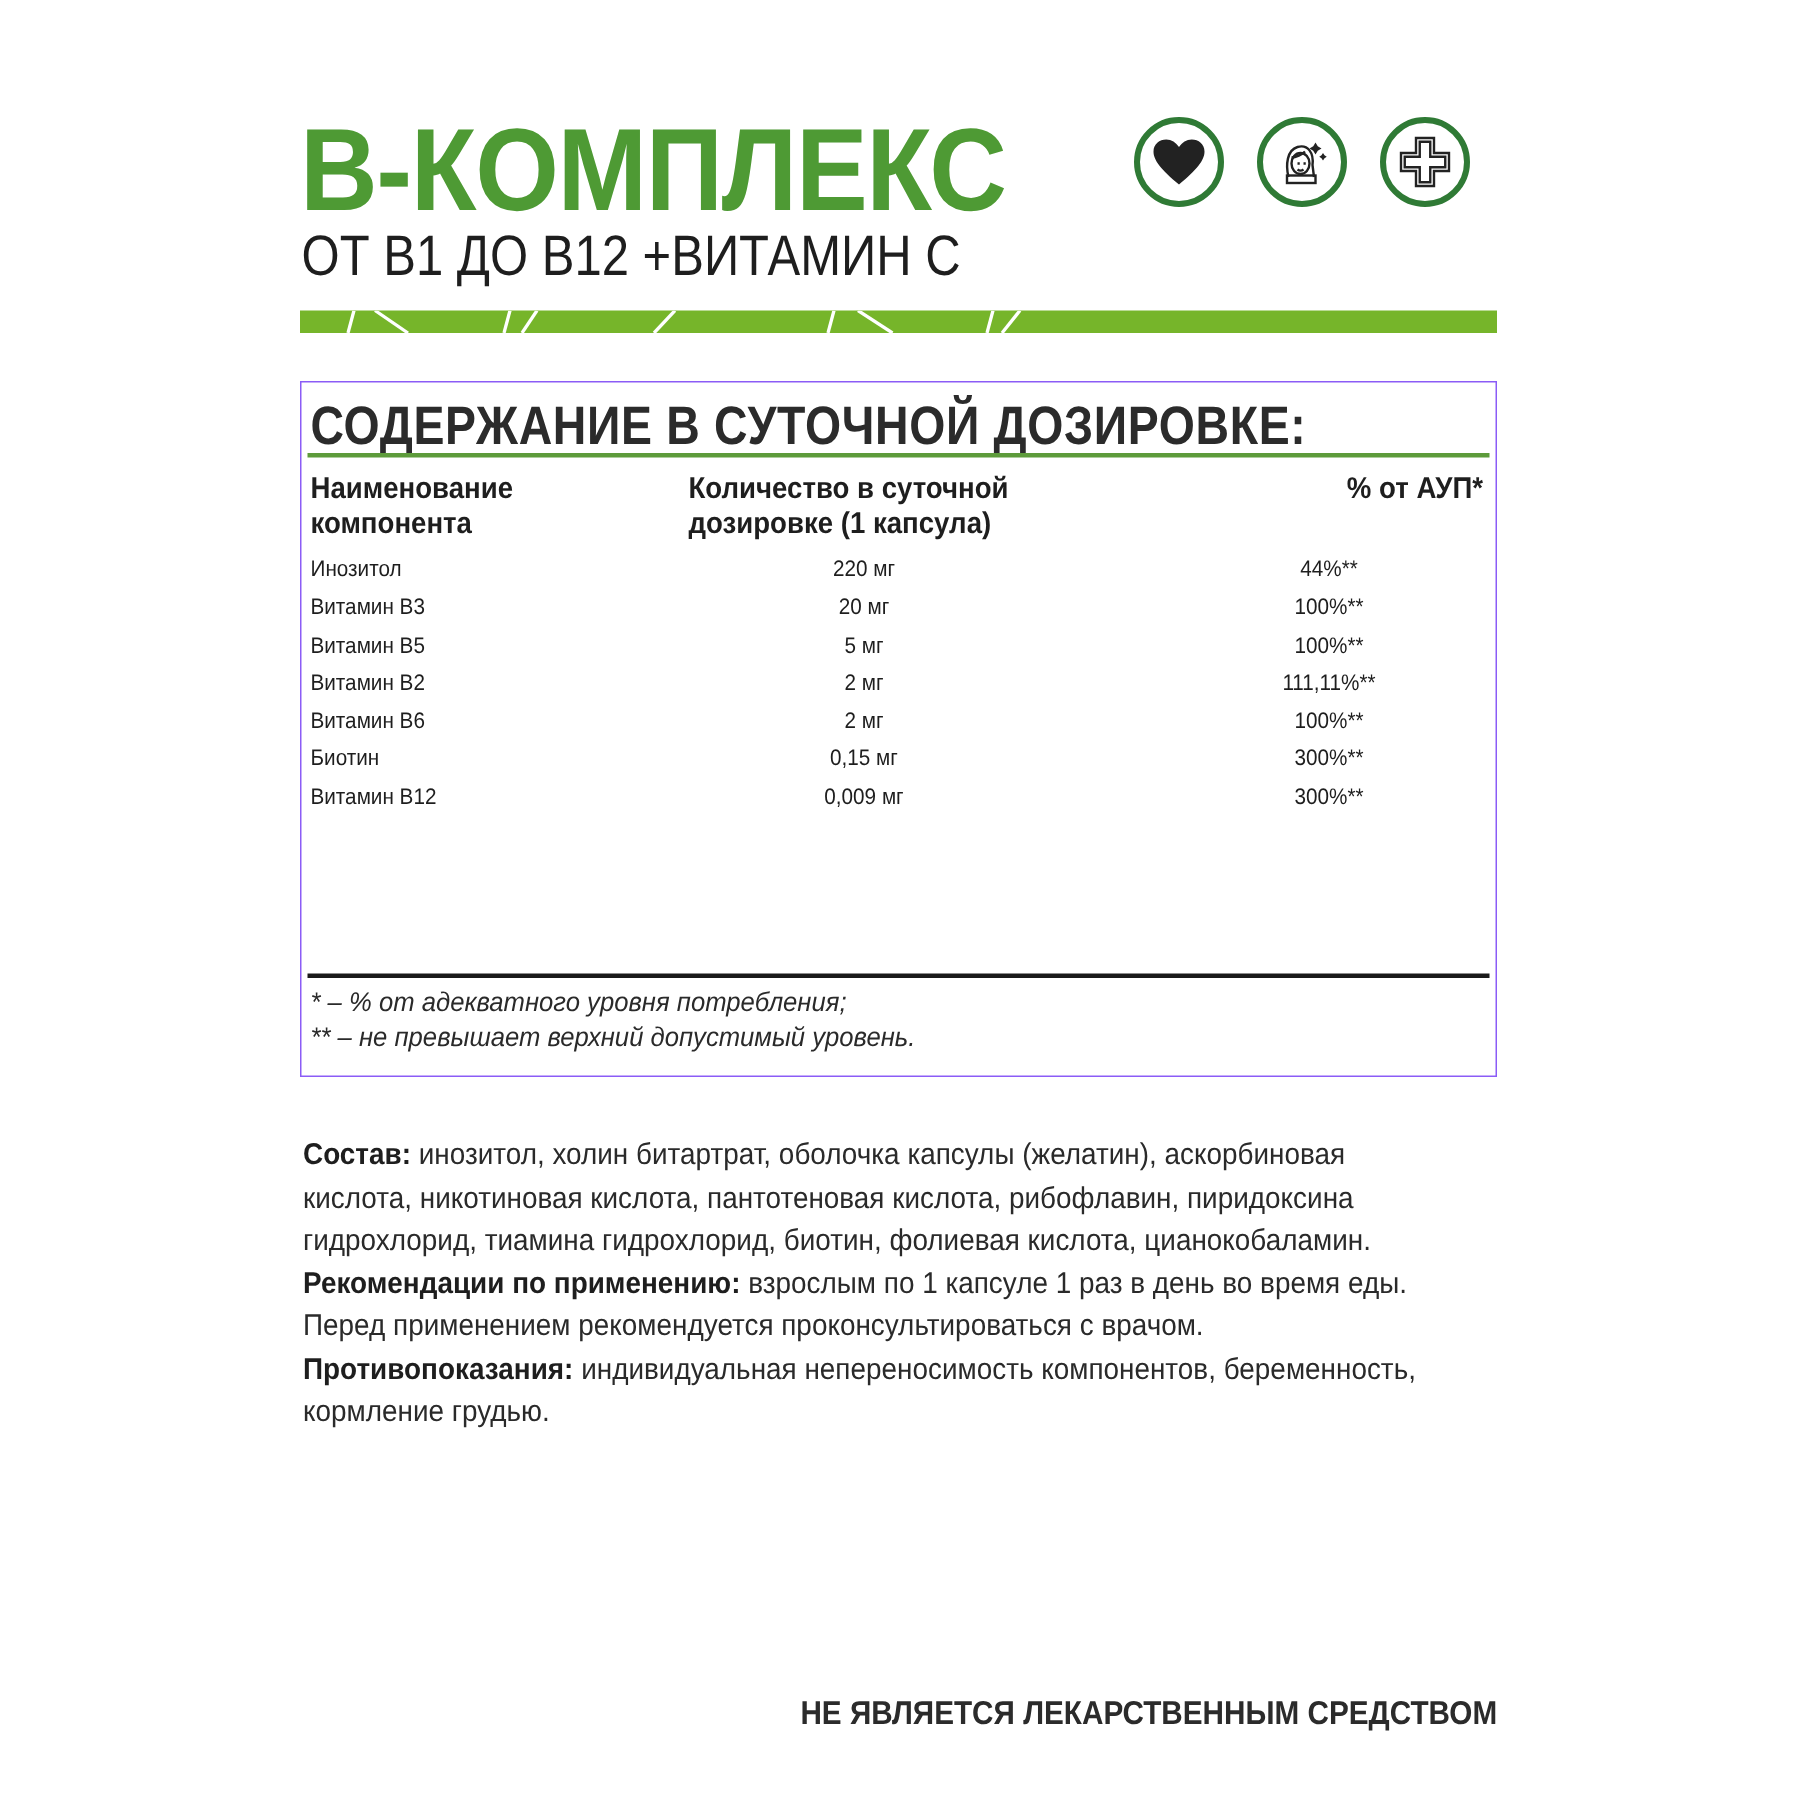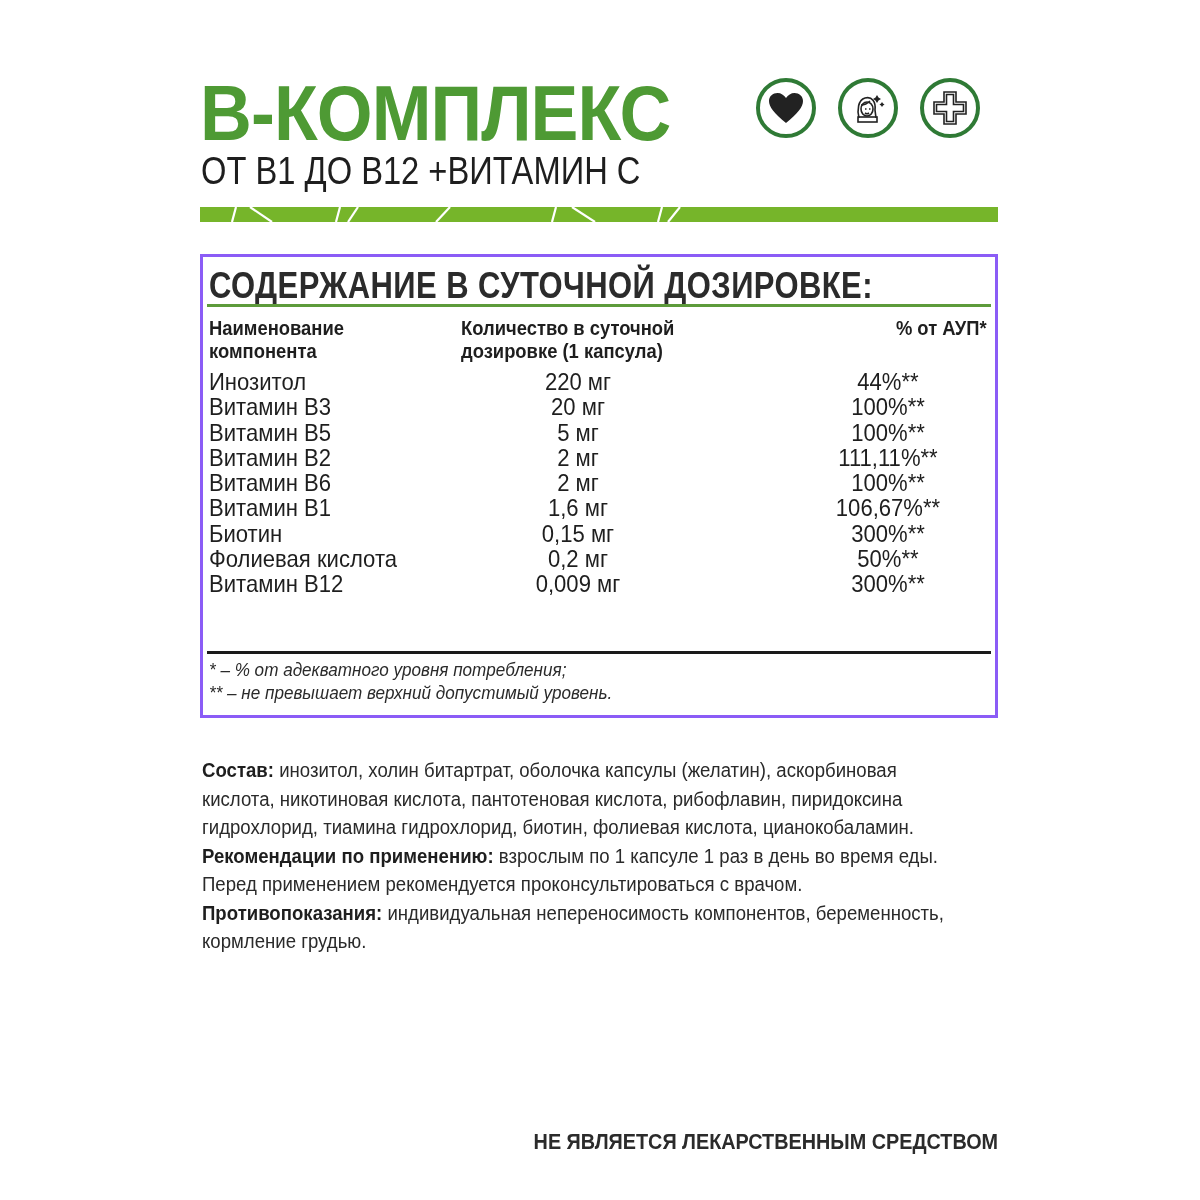--- a/index.html
+++ b/index.html
@@ -12,33 +12,33 @@
               line-height: 1; letter-spacing: 0px; transform: scaleX(0.86); transform-origin: left; }
 
   .icons { position: absolute; left: 756px; top: 78px; display: flex; gap: 22px; }
   .icon-circle { width: 60px; height: 60px; border: 4px solid #2f7a35; border-radius: 50%;
                  display: flex; align-items: center; justify-content: center; box-sizing: border-box; }
 
   .stripe { position: absolute; left: 200px; top: 207px; width: 798px; height: 15px; background: #76b52a; overflow: hidden; }
   .stripe svg { position: absolute; left: 0; top: 0; }
 
   .box { position: absolute; left: 200px; top: 254px; width: 798px; height: 464px;
-         border: 3px solid #8b5cf6; box-sizing: border-box; }
+         border: 1px solid #8b5cf6; box-sizing: border-box; }
   .box-title { position: absolute; left: 6px; top: 8px; font-size: 36px; font-weight: bold; color: #2b2b2b;
                white-space: nowrap; transform: scaleX(0.86); transform-origin: left; letter-spacing: 0.5px; }
   .green-rule { position: absolute; left: 4px; right: 4px; top: 47px; height: 3px; background: #5d9b3b; }
 
   .th { position: absolute; font-size: 20px; font-weight: bold; line-height: 23px; color: #1e1e1e;
         transform: scaleX(0.92); }
   .th-name { left: 6px; top: 60px; transform-origin: left; }
   .th-qty { left: 258px; top: 60px; transform-origin: left; }
   .th-pct { right: 8px; top: 60px; transform-origin: right; text-align: right; }
 
   .rows { position: absolute; left: 0; top: 112px; width: 100%; }
-  .row { height: 25.3px; position: relative; font-size: 24px; line-height: 25px; }
+  .row { height: 25.3px; position: relative; font-size: 15px; line-height: 25px; }
   .c-name { position: absolute; left: 6px; transform: scaleX(0.92); transform-origin: left; white-space: nowrap; }
   .c-qty { position: absolute; left: 300px; width: 150px; text-align: center; transform: scaleX(0.92); white-space: nowrap; }
   .c-pct { position: absolute; left: 610px; width: 150px; text-align: center; transform: scaleX(0.92); white-space: nowrap; }
 
   .black-rule { position: absolute; left: 4px; right: 4px; top: 394px; height: 3px; background: #1a1a1a; }
   .footnotes { position: absolute; left: 6px; top: 402px; font-size: 18px; line-height: 23px; font-style: italic; color: #2a2a2a;
                transform: scaleX(0.95); transform-origin: left; }
 
   .desc { position: absolute; left: 202px; top: 756px; width: 820px; font-size: 20px; line-height: 28.5px; color: #2a2a2a;
           transform: scaleX(0.93); transform-origin: left; }
@@ -128,33 +128,23 @@
         <span class="c-name">Витамин В2</span>
         <span class="c-qty">2 мг</span>
         <span class="c-pct">111,11%**</span>
       </div>
     <div class="row">
         <span class="c-name">Витамин В6</span>
         <span class="c-qty">2 мг</span>
         <span class="c-pct">100%**</span>
       </div>
     <div class="row">
-        <span class="c-name">Витамин В1</span>
-        <span class="c-qty">1,6 мг</span>
-        <span class="c-pct">106,67%**</span>
-      </div>
-    <div class="row">
         <span class="c-name">Биотин</span>
         <span class="c-qty">0,15 мг</span>
         <span class="c-pct">300%**</span>
-      </div>
-    <div class="row">
-        <span class="c-name">Фолиевая кислота</span>
-        <span class="c-qty">0,2 мг</span>
-        <span class="c-pct">50%**</span>
       </div>
     <div class="row">
         <span class="c-name">Витамин В12</span>
         <span class="c-qty">0,009 мг</span>
         <span class="c-pct">300%**</span>
       </div>
   </div>
 
   <div class="black-rule"></div>
   <div class="footnotes">

